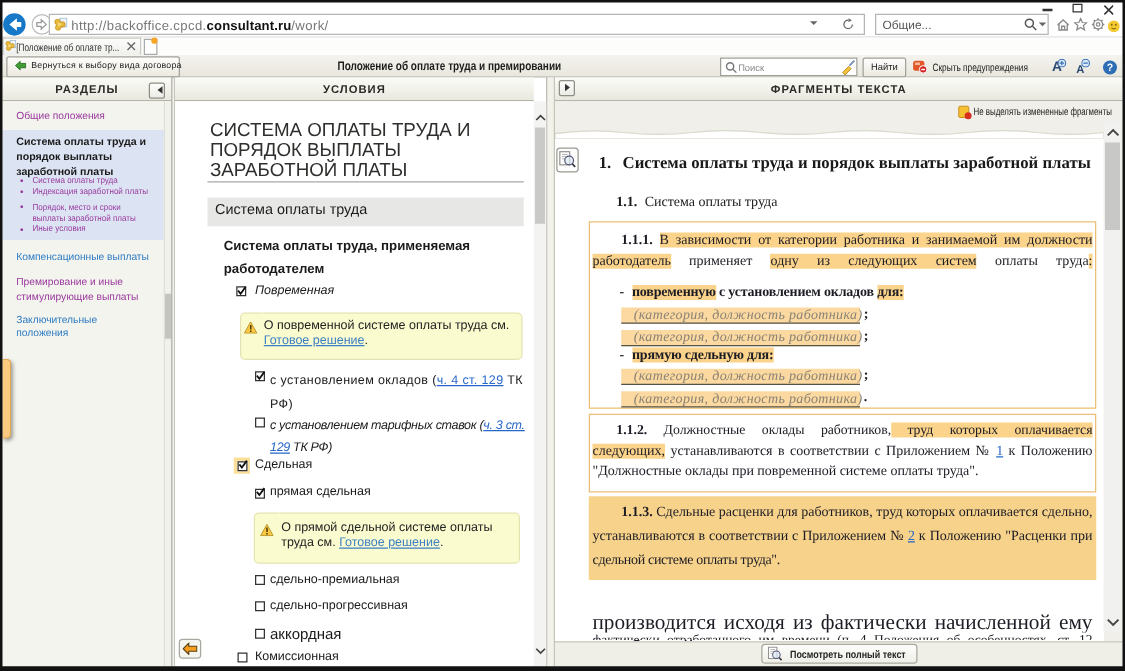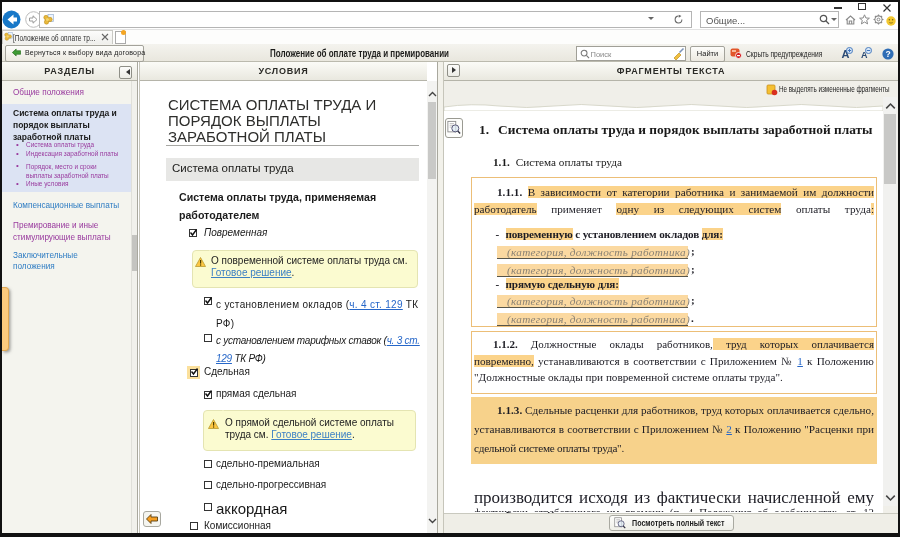--- a/index.html
+++ b/index.html
@@ -29,20 +29,21 @@
 <div class="a" style="left:39px;top:11px;width:653px;height:17px;border:1px solid #b5b5b5;box-sizing:border-box;background:#fff"></div>
 <svg class="a" style="left:43px;top:14px" width="11" height="11" viewBox="0 0 11 11">
       <rect x="5" y="0.5" width="5.5" height="7" fill="#eef4fb" stroke="#9ab4d4" stroke-width=".7"></rect>
       <g fill="#e8b83c" stroke="#b8860b" stroke-width=".5">
         <circle cx="3" cy="3.5" r="2.2"></circle>
         <circle cx="7" cy="5.5" r="2.2"></circle>
         <circle cx="3.5" cy="8" r="2.2"></circle>
       </g>
       <circle cx="4.5" cy="5.5" r="1.6" fill="#f7d56a"></circle>
     </svg>
+<div class="a" style="left:57px;top:15px;font-size:10.5px;letter-spacing:.3px;color:#777">http://backoffice.cpcd.<span style="color:#111;font-weight:bold;letter-spacing:.1px">consultant.ru</span>/work/</div>
 <div class="a" style="left:648px;top:17px;width:0;height:0;border:3px solid transparent;border-top-color:#666"></div>
 <svg class="a" style="left:673px;top:14px" width="11" height="11" viewBox="0 0 13 13">
       <path d="M10.5 6.5 A4 4 0 1 1 6.5 2.5" fill="none" stroke="#666" stroke-width="1.2"></path>
       <path d="M6.8 0.8 L10 2.5 L6.8 4.5 Z" fill="#666"></path>
     </svg>
 <div class="a" style="left:700px;top:11px;width:139px;height:17px;border:1px solid #b5b5b5;box-sizing:border-box;background:#fff"></div>
 <div class="a" style="left:706px;top:15px;font-size:9.5px;color:#555">Общие...</div>
 <svg class="a" style="left:819px;top:14px" width="11" height="11" viewBox="0 0 11 11">
       <circle cx="4.5" cy="4.5" r="3.2" fill="none" stroke="#555" stroke-width="1.2"></circle>
       <line x1="7" y1="7" x2="10" y2="10" stroke="#555" stroke-width="1.2"></line>
@@ -179,21 +180,21 @@
 <div class="a" style="left:211px;top:255px;font-size:10px;color:#222;line-height:12.3px">О повременной системе оплаты труда см.<br><span class="lk" style="color:#3b7fc4">Готовое решение</span>.</div>
 <div class="a" style="left:216px;top:294.5px;font-size:10px;letter-spacing:.3px;color:#1a1a1a;line-height:19.5px">с установлением окладов (<span class="lk">ч. 4 ст. 129</span> ТК<br>РФ)</div>
 <div class="a" style="left:216px;top:331.5px;font-size:10px;letter-spacing:-.25px;font-style:italic;color:#1a1a1a;line-height:18px">с установлением тарифных ставок (<span class="lk">ч. 3 ст.</span><br><span class="lk">129</span> ТК РФ)</div>
 <div class="a" style="left:204px;top:366px;font-size:10px;color:#1a1a1a">Сдельная</div>
 <div class="a" style="left:216px;top:388px;font-size:10px;color:#1a1a1a">прямая сдельная</div>
 <div class="a" style="left:202.5px;top:410px;width:213px;height:41px;background:#fbfbd0;border:1px solid #e4e4b2;border-radius:4px;box-sizing:border-box"></div>
 <div class="a" style="left:217px;top:403.5px;width:0;height:0;border:6px solid transparent;border-bottom:7px solid #fbfbd0"></div>
 <div class="a" style="left:225px;top:416.7px;font-size:10px;color:#222;line-height:12.3px">О прямой сдельной системе оплаты<br>труда см. <span class="lk" style="color:#3b7fc4">Готовое решение</span>.</div>
 <div class="a" style="left:216px;top:457.7px;font-size:10px;color:#1a1a1a">сдельно-премиальная</div>
 <div class="a" style="left:216px;top:478.8px;font-size:10px;color:#1a1a1a">сдельно-прогрессивная</div>
-<div class="a" style="left:216px;top:500px;font-size:15px;color:#1a1a1a">аккордная</div>
+<div class="a" style="left:216px;top:500px;font-size:12px;color:#1a1a1a">аккордная</div>
 <div class="a" style="left:204px;top:519.5px;font-size:10px;color:#1a1a1a">Комиссионная</div>
 <div class="cb" style="left:188.5px;top:229px"></div>
     <svg class="a" style="left:188.5px;top:227.5px" width="9" height="9" viewBox="0 0 9 9">
       <path d="M1.5 4.5 L3.5 7 L7.5 1.5" fill="none" stroke="#111" stroke-width="1.4"></path>
     </svg>
     <div class="cb" style="left:203.5px;top:297px"></div>
     <svg class="a" style="left:203.5px;top:295.5px" width="9" height="9" viewBox="0 0 9 9">
       <path d="M1.5 4.5 L3.5 7 L7.5 1.5" fill="none" stroke="#111" stroke-width="1.4"></path>
     </svg>
     <div class="cb" style="left:203.5px;top:334px"></div>
@@ -264,21 +265,21 @@
     <div class="a ser" style="left:507px;top:263.5px;font-size:11.2px;font-style:italic;letter-spacing:.3px;color:#8a8274">(категория, должность работника)</div>
     <div class="a ser" style="left:691px;top:262.5px;font-size:11.2px;font-weight:bold;color:#1c1c24">;</div>
     <div class="a" style="left:496.5px;top:295px;width:191px;height:12px;background:#fbd9a1;border-bottom:1px solid #55544a"></div>
     <div class="a ser" style="left:507px;top:295px;font-size:11.2px;font-style:italic;letter-spacing:.3px;color:#8a8274">(категория, должность работника)</div>
     <div class="a ser" style="left:691px;top:294px;font-size:11.2px;font-weight:bold;color:#1c1c24">;</div>
     <div class="a" style="left:496.5px;top:312.5px;width:191px;height:12px;background:#fbd9a1;border-bottom:1px solid #55544a"></div>
     <div class="a ser" style="left:507px;top:312.5px;font-size:11.2px;font-style:italic;letter-spacing:.3px;color:#8a8274">(категория, должность работника)</div>
     <div class="a ser" style="left:691px;top:311.5px;font-size:11.2px;font-weight:bold;color:#1c1c24">.</div>
     <div class="a" style="left:471px;top:331px;width:406px;height:63px;border:1px solid #ecbe77;box-sizing:border-box"></div>
     <div class="a ser jl" style="left:474px;top:338.4px;width:400px;font-size:11px;color:#1c1c24;text-indent:19px"><b>1.1.2.</b> Должностные оклады работников,<span class="hl"> труд </span> <span class="hl">которых оплачивается</span></div>
-    <div class="a ser jl" style="left:474px;top:354.9px;width:400px;font-size:11.2px;color:#1c1c24"><span class="hl">повременно,</span> устанавливаются в соответствии с Приложением № <span class="lk">1</span> к Положению</div>
+    <div class="a ser jl" style="left:474px;top:354.9px;width:400px;font-size:11.2px;color:#1c1c24"><span class="hl">следующих,</span> устанавливаются в соответствии с Приложением № <span class="lk">1</span> к Положению</div>
     <div class="a ser" style="left:474px;top:371.4px;font-size:11.2px;color:#1c1c24;white-space:pre">"Должностные оклады при повременной системе оплаты труда".</div>
     <div class="a" style="left:471px;top:396.5px;width:406px;height:67px;background:#f7d28b"></div>
     <div class="a ser jl" style="left:474px;top:403.9px;width:400px;font-size:11.2px;color:#1c1c24;text-indent:23px;word-spacing:-0.5px"><b>1.1.3.</b>  Сдельные расценки для работников, труд которых оплачивается сдельно,</div>
     <div class="a ser jl" style="left:474px;top:422.9px;width:400px;font-size:11.2px;color:#1c1c24">устанавливаются в соответствии с Приложением № <span class="lk">2</span> к Положению "Расценки при</div>
     <div class="a ser" style="left:474px;top:441.9px;font-size:11.2px;color:#1c1c24;white-space:pre;letter-spacing:-0.25px">сдельной системе оплаты труда".</div>
     <div class="a ser jl" style="left:474px;top:487.9px;width:400px;font-size:17px;color:#1c1c24">производится исходя из фактически начисленной ему заработной платы и</div>
 <div class="a" style="left:444px;top:506px;width:439px;height:6px;background:#fff;overflow:hidden">
       <div class="ser jl" style="margin-left:30px;width:400px;font-size:10.8px;color:#1c1c24;text-align:justify;text-align-last:justify">фактически отработанного им времени (п. 4 Положения об особенностях, ст. 12</div>
     </div>
 <div class="a" style="left:444px;top:513px;width:454px;height:20px;background:#efeee7;border-top:1px solid #c9c9bf;box-sizing:border-box"></div>

